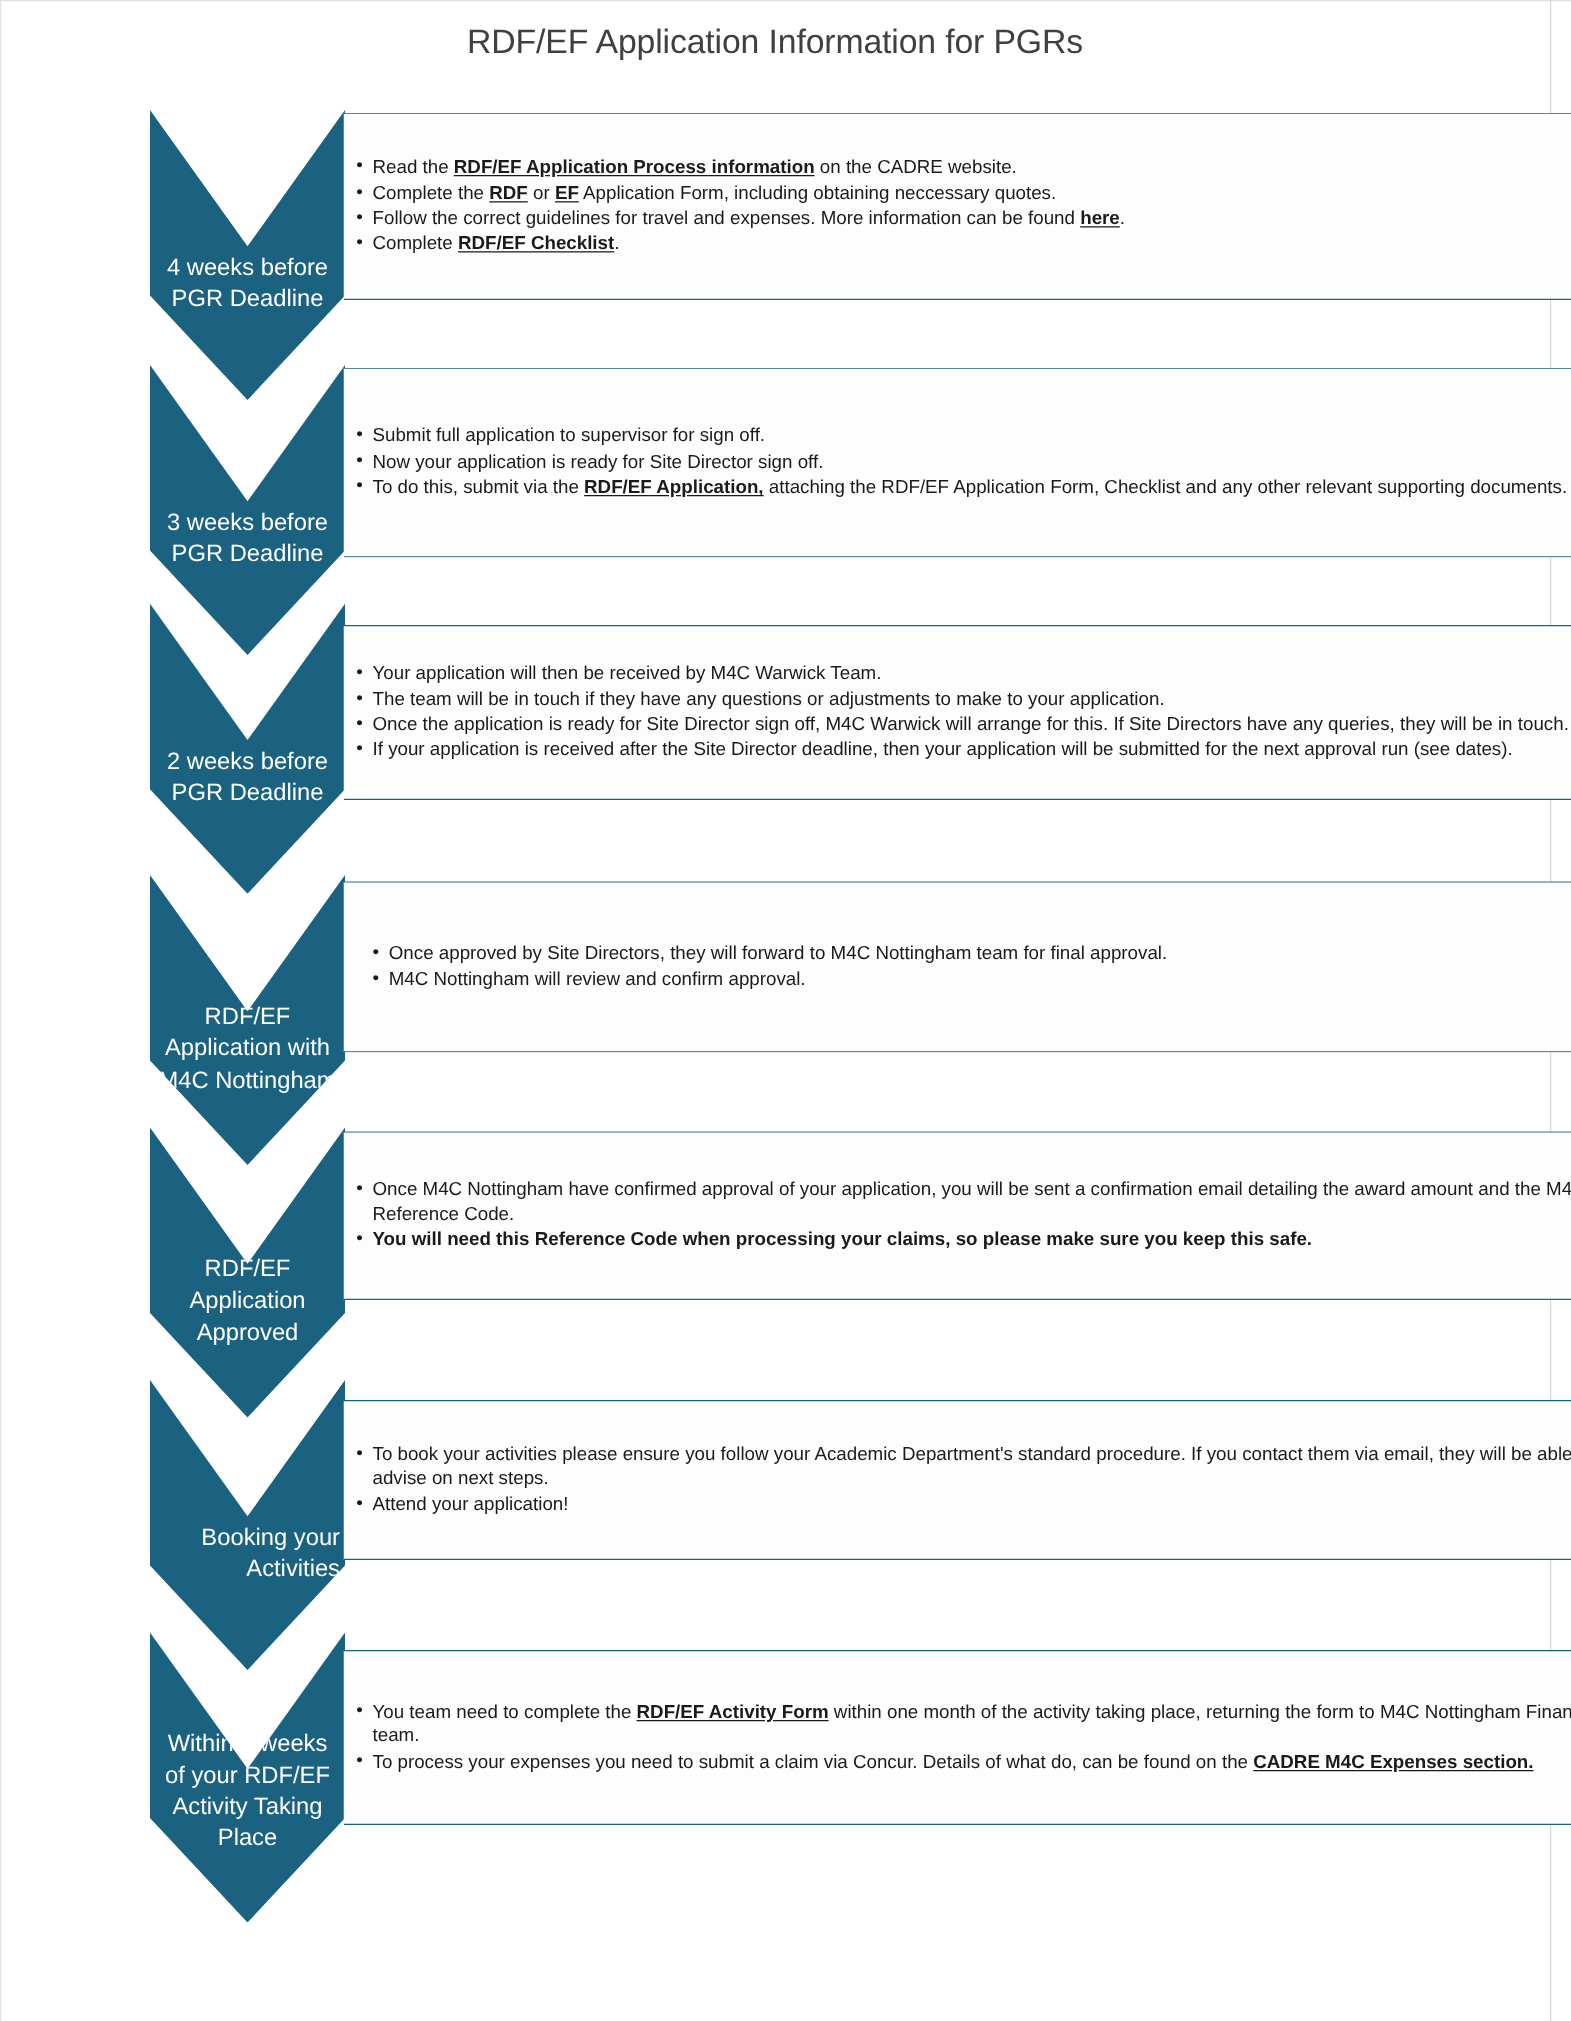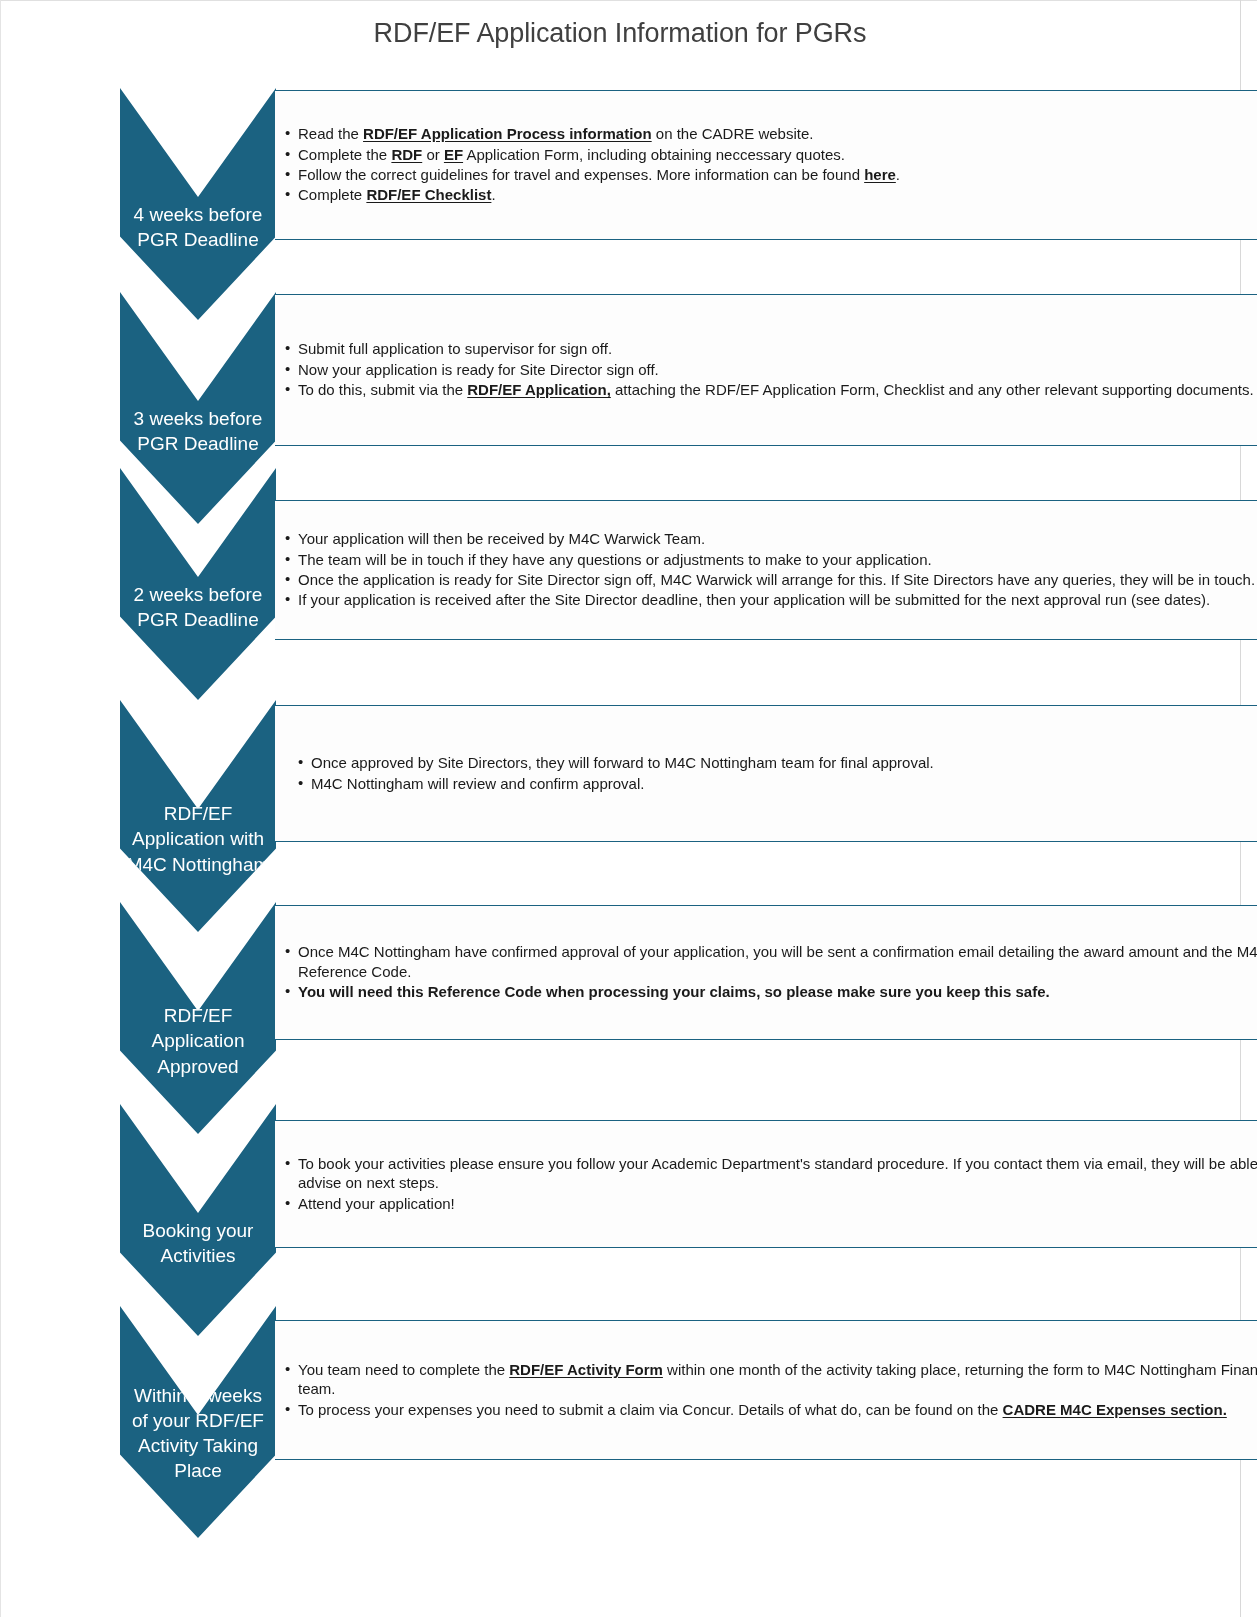--- a/index.html
+++ b/index.html
@@ -155,21 +155,21 @@
       <div class="chevron" style="top: 292px; height: 232px;">
         <div class="chevron-label" style="margin-top: 46px;">3 weeks before PGR Deadline</div>
       </div>
       <div class="content-box" style="top: 294px; height: 152px;">
         <ul class="bullets">
           <li><span>Submit full application to supervisor for sign off.</span></li>
           <li><span>Now your application is ready for Site Director sign off.</span></li>
           <li><span>To do this, submit via the </span><b>RDF/EF Application,</b><span> attaching the RDF/EF Application Form, Checklist and any other relevant supporting documents.</span></li>
         </ul>
       </div>
-      <div class="chevron" style="top: 468px; height: 232px;">
+      <div class="chevron" style="top: 483px; height: 232px;">
         <div class="chevron-label" style="margin-top: 46px;">2 weeks before PGR Deadline</div>
       </div>
       <div class="content-box" style="top: 500px; height: 140px;">
         <ul class="bullets">
           <li><span>Your application will then be received by M4C Warwick Team.</span></li>
           <li><span>The team will be in touch if they have any questions or adjustments to make to your application.</span></li>
           <li><span>Once the application is ready for Site Director sign off, M4C Warwick will arrange for this. If Site Directors have any queries, they will be in touch.</span></li>
           <li><span>If your application is received after the Site Director deadline, then your application will be submitted for the next approval run (see dates).</span></li>
         </ul>
       </div>
@@ -185,21 +185,21 @@
       <div class="chevron" style="top: 902px; height: 232px;">
         <div class="chevron-label" style="margin-top: 46px;">RDF/EF Application Approved</div>
       </div>
       <div class="content-box" style="top: 905px; height: 135px;">
         <ul class="bullets">
           <li><span>Once M4C Nottingham have confirmed approval of your application, you will be sent a confirmation email detailing the award amount and the M4C Reference Code.</span></li>
           <li><strong>You will need this Reference Code when processing your claims, so please make sure you keep this safe.</strong></li>
         </ul>
       </div>
       <div class="chevron" style="top: 1104px; height: 232px;">
-        <div class="chevron-label" style="margin-top: 46px;">Booking your Activities</div>
+        <div class="chevron-label" style="margin-top: 46px; text-align: right;">Booking your Activities</div>
       </div>
       <div class="content-box" style="top: 1120px; height: 128px;">
         <ul class="bullets">
           <li><span>To book your activities please ensure you follow your Academic Department's standard procedure. If you contact them via email, they will be able to advise on next steps.</span></li>
           <li><span>Attend your application!</span></li>
         </ul>
       </div>
       <div class="chevron" style="top: 1306px; height: 232px;">
         <div class="chevron-label" style="margin-top: 22px; text-align: center;">Within 4 weeks of your RDF/EF Activity Taking Place</div>
       </div>

